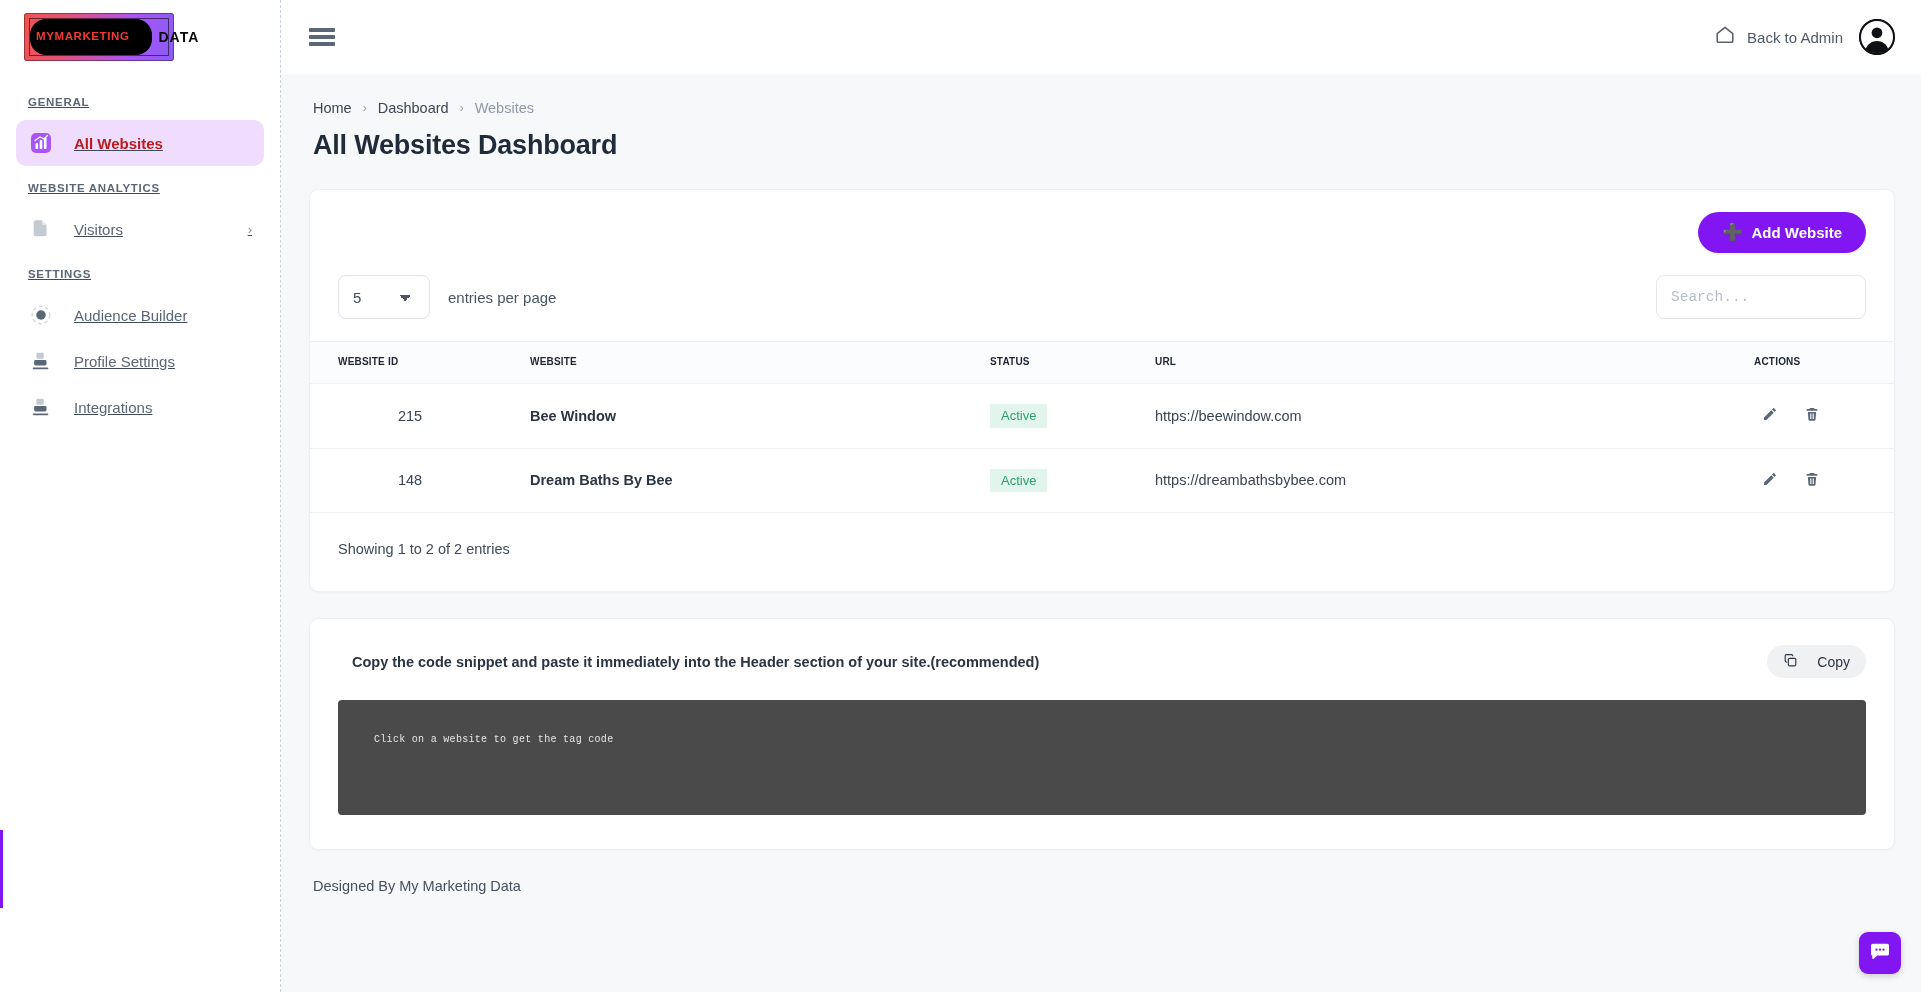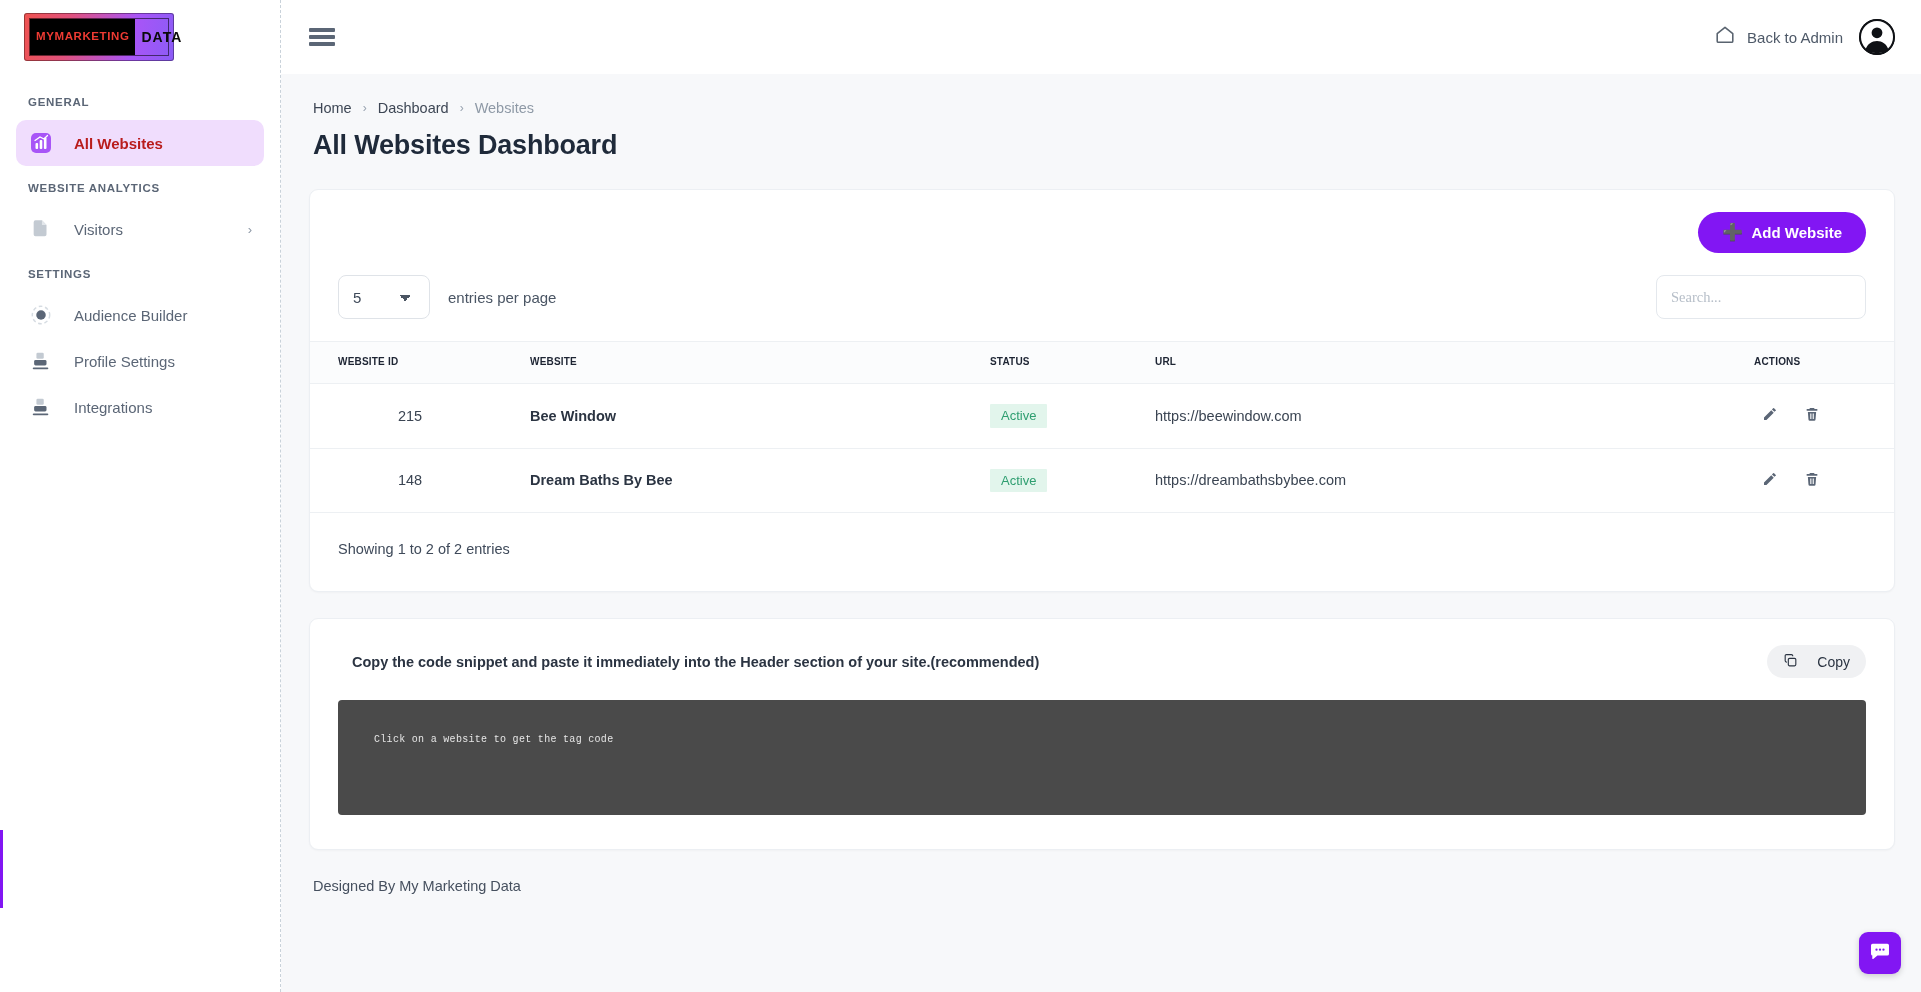--- a/index.html
+++ b/index.html
@@ -55,39 +55,41 @@
     width: 100%;
     height: 100%;
     border: 1.5px solid rgba(0,0,0,0.55);
   }
   .logo-a {
     background: #000000;
     color: #ef3b33;
     font-size: 11.5px;
     font-weight: 700;
     letter-spacing: 0.6px;
-    padding: 8px 5px 8px 6px;
+    padding: 8px 22px 8px 6px;
     line-height: 1;
     height: 100%;
     display: flex;
     align-items: center;
     font-family: "Liberation Sans", sans-serif;
+    border-radius: 16px;
   }
   .logo-b {
     color: #0a0a0a;
     font-size: 14px;
     font-weight: 800;
     letter-spacing: 1px;
     padding: 0 8px 0 7px;
     line-height: 1;
   }
 
   .nav {
     padding-top: 14px;
     flex: 1;
+    text-decoration: underline;
   }
 
   .nav-section-title {
     font-size: 11.5px;
     font-weight: 700;
     letter-spacing: 0.7px;
     color: #5b6676;
     padding: 16px 0 12px 28px;
     text-transform: uppercase;
   }
@@ -283,21 +285,21 @@
   }
   .search-input {
     margin-left: auto;
     width: 210px;
     height: 44px;
     border: 1px solid #e4e8ed;
     border-radius: 8px;
     padding: 0 14px;
     font-size: 14.5px;
     color: #15803d;
-    font-family: Liberation Serif, serif;
+    font-family: Liberation Mono, monospace;
     outline: none;
     background: #fff;
   }
   .search-input::placeholder { color: #b6bec8; }
 
   table.data {
     width: 100%;
     border-collapse: collapse;
   }
   table.data thead th {

